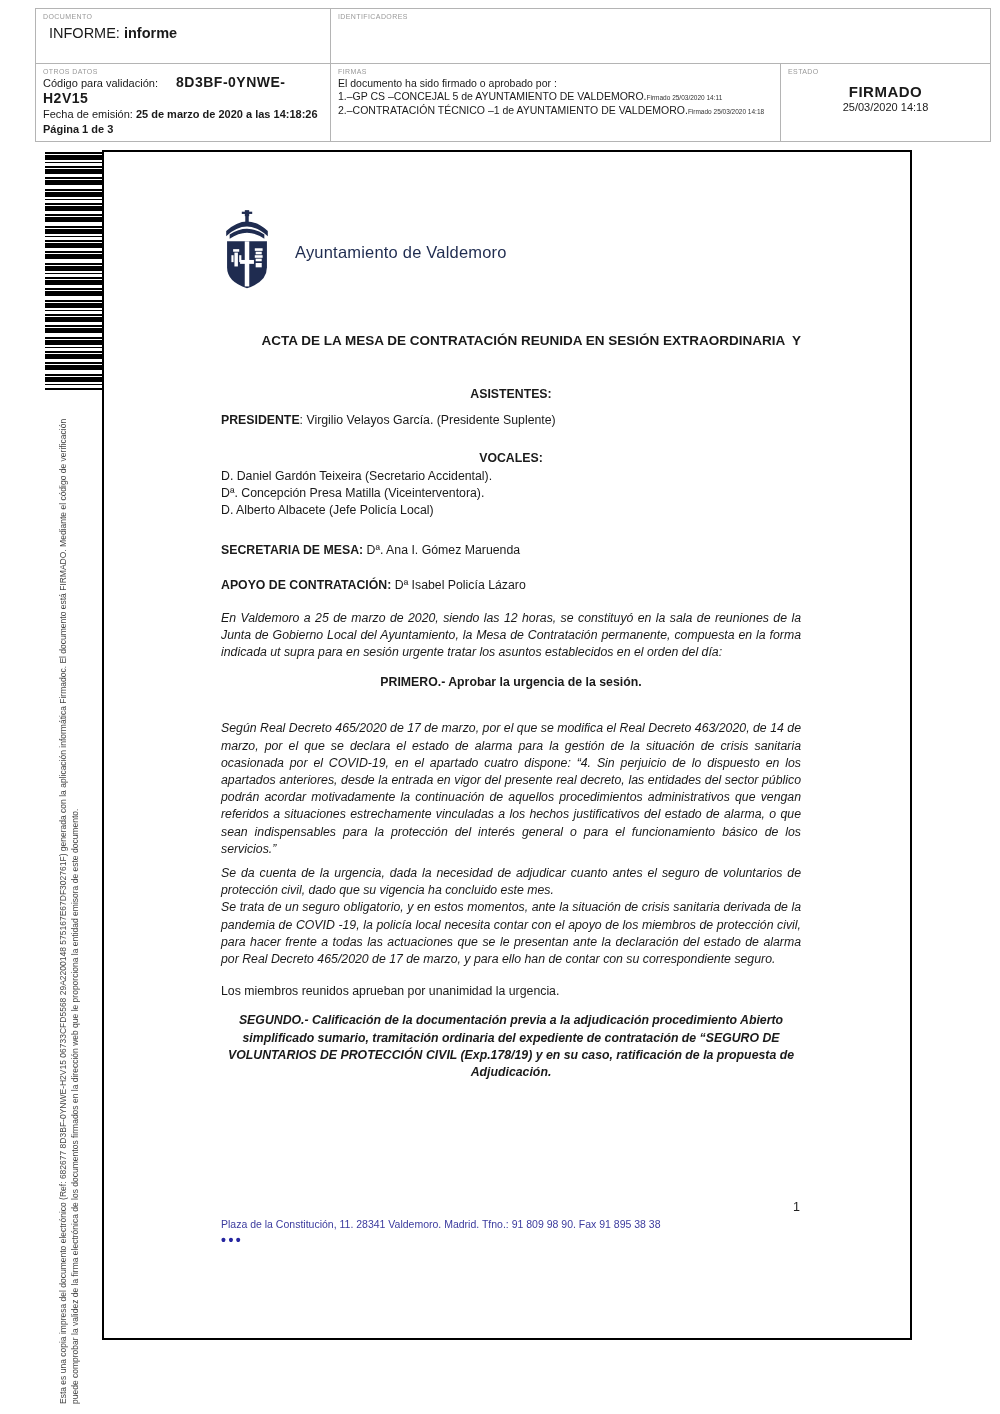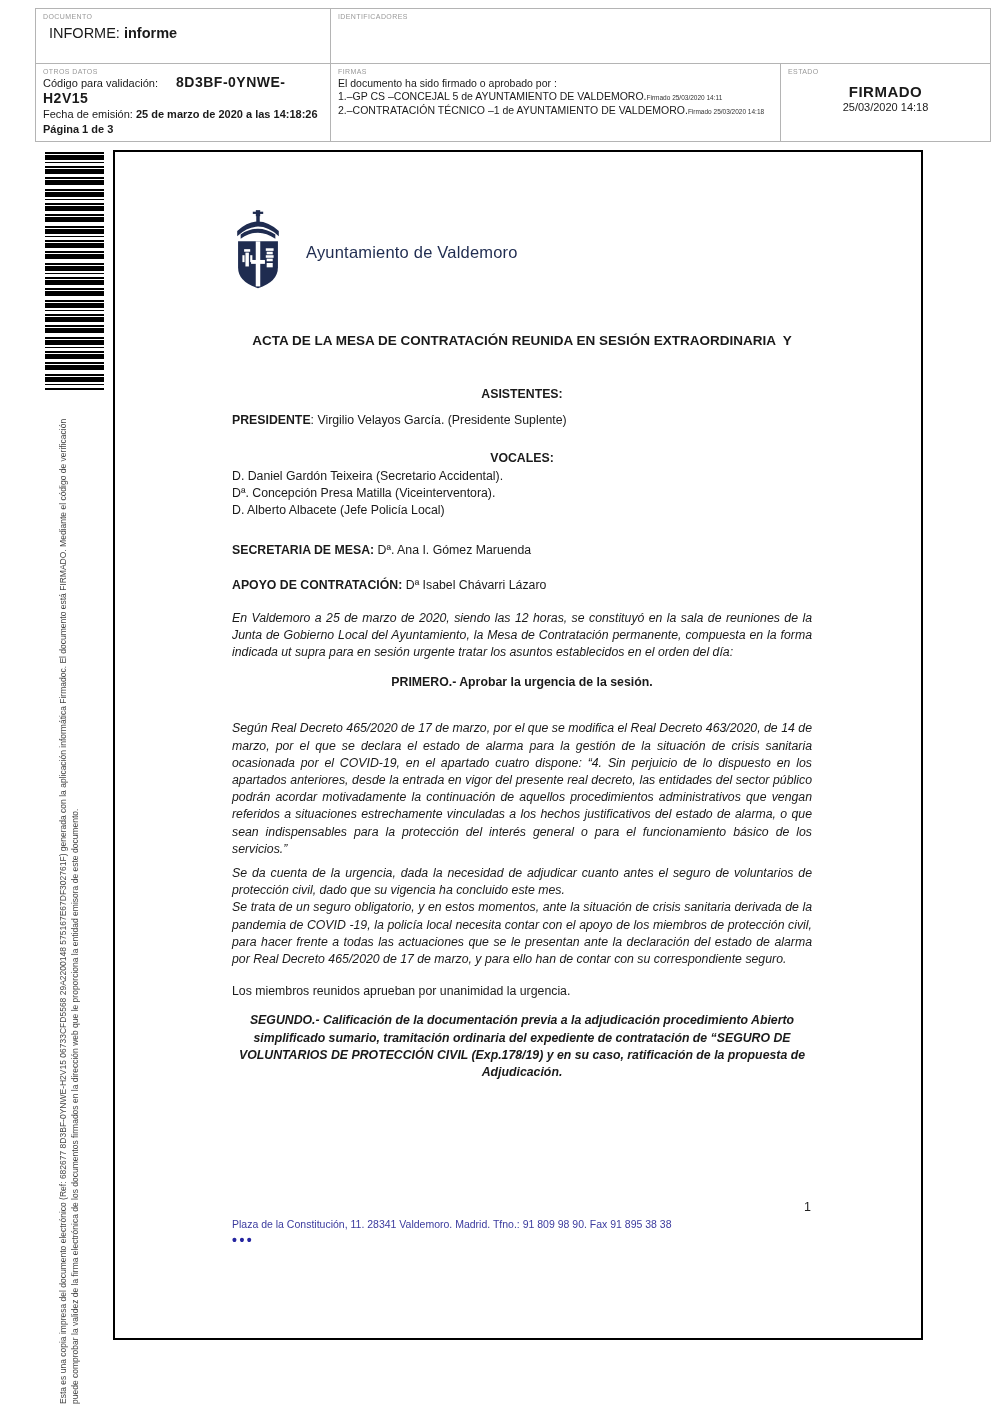--- a/index.html
+++ b/index.html
@@ -39,27 +39,27 @@
       #000 25px 27px,#fff 27px 28px,#000 28px 33px,#fff 33px 37px);
   }
   .side-text{
     position:absolute;left:57px;top:1404px;width:1010px;
     transform:rotate(-90deg);transform-origin:0 0;
     font-size:8.5px;line-height:12px;color:#444;
   }
   .side-text div{white-space:nowrap;}
   
   .page{
-    position:absolute;left:113px;top:150px;width:810px;height:1190px;
+    position:absolute;left:102px;top:150px;width:810px;height:1190px;
     box-sizing:border-box;border:2.5px solid #000;background:#fff;
   }
   .content{margin:58px 109px 0 117px;}
   .logo-row{display:flex;align-items:center;gap:22px;height:84px;}
   .org-name{font-size:16.5px;color:#1f2c50;letter-spacing:.2px;}
-  .doc-title{margin-top:38px;text-align:center;font-weight:bold;font-size:13.5px;line-height:18px;}
+  .doc-title{margin-top:38px;text-align:right;font-weight:bold;font-size:13.5px;line-height:18px;}
   .doc-title div{white-space:pre-wrap;}
   .body-txt{font-size:12.3px;line-height:17.2px;}
   .jst{text-align:justify;font-style:italic;}
   .b{font-weight:bold;text-align:center;}
   .m-asist{margin-top:36px;}
   .m-presid{margin-top:9px;}
   .m-vocales{margin-top:21px;}
   .m-secret{margin-top:23px;}
   .m-apoyo{margin-top:18px;}
   .m-intro{margin-top:15px;}
@@ -152,21 +152,21 @@
 
     <div class="body-txt m-presid"><span class="b">PRESIDENTE</span><span>: Virgilio Velayos García. (Presidente Suplente)</span></div>
 
     <div class="body-txt b m-vocales">VOCALES:</div>
     <div class="body-txt">D. Daniel Gardón Teixeira (Secretario Accidental).</div>
     <div class="body-txt">Dª. Concepción Presa Matilla (Viceinterventora).</div>
     <div class="body-txt">D. Alberto Albacete (Jefe Policía Local)</div>
 
     <div class="body-txt m-secret"><span class="b">SECRETARIA DE MESA: </span><span>Dª. Ana I. Gómez Maruenda</span></div>
 
-    <div class="body-txt m-apoyo"><span class="b">APOYO DE CONTRATACIÓN: </span><span>Dª Isabel Chávarri Lázaro</span></div>
+    <div class="body-txt m-apoyo"><span class="b">APOYO DE CONTRATACIÓN: </span><span>Dª Isabel Policía Lázaro</span></div>
 
     <div class="body-txt jst m-intro">En Valdemoro a 25 de marzo de 2020, siendo las 12 horas, se constituyó en la sala de reuniones de la Junta de Gobierno Local del Ayuntamiento, la Mesa de Contratación permanente, compuesta en la forma indicada ut supra para en sesión urgente tratar los asuntos establecidos en el orden del día:</div>
 
     <div class="body-txt b m-primero">PRIMERO.- Aprobar la urgencia de la sesión.</div>
 
     <div class="body-txt jst m-decreto">Según Real Decreto 465/2020 de 17 de marzo, por el que se modifica el Real Decreto 463/2020, de 14 de marzo, por el que se declara el estado de alarma para la gestión de la situación de crisis sanitaria ocasionada por el COVID-19, en el apartado cuatro dispone: “4. Sin perjuicio de lo dispuesto en los apartados anteriores, desde la entrada en vigor del presente real decreto, las entidades del sector público podrán acordar motivadamente la continuación de aquellos procedimientos administrativos que vengan referidos a situaciones estrechamente vinculadas a los hechos justificativos del estado de alarma, o que sean indispensables para la protección del interés general o para el funcionamiento básico de los servicios.”</div>
 
     <div class="body-txt jst m-cuenta">Se da cuenta de la urgencia, dada la necesidad de adjudicar cuanto antes el seguro de voluntarios de protección civil, dado que su vigencia ha concluido este mes.</div>
     <div class="body-txt jst">Se trata de un seguro obligatorio, y en estos momentos, ante la situación de crisis sanitaria derivada de la pandemia de COVID -19, la policía local necesita contar con el apoyo de los miembros de protección civil, para hacer frente a todas las actuaciones que se le presentan ante la declaración del estado de alarma por Real Decreto 465/2020 de 17 de marzo, y para ello han de contar con su correspondiente seguro.</div>
 

